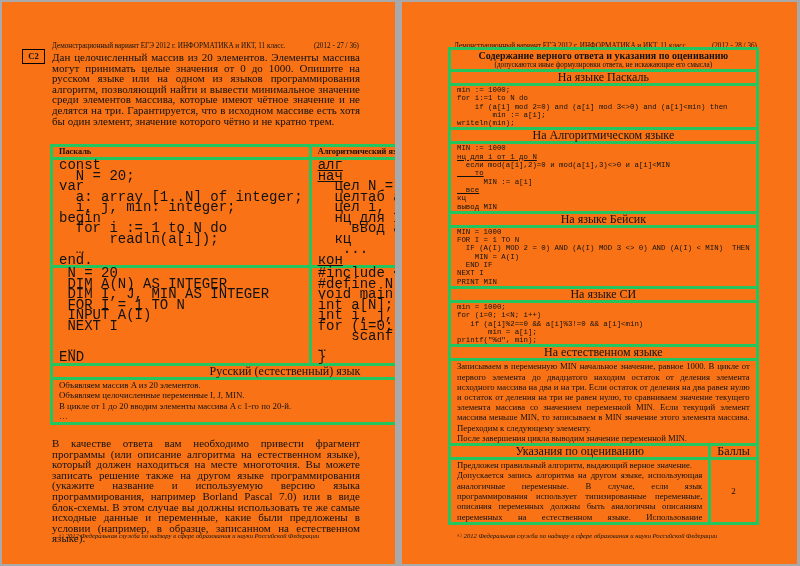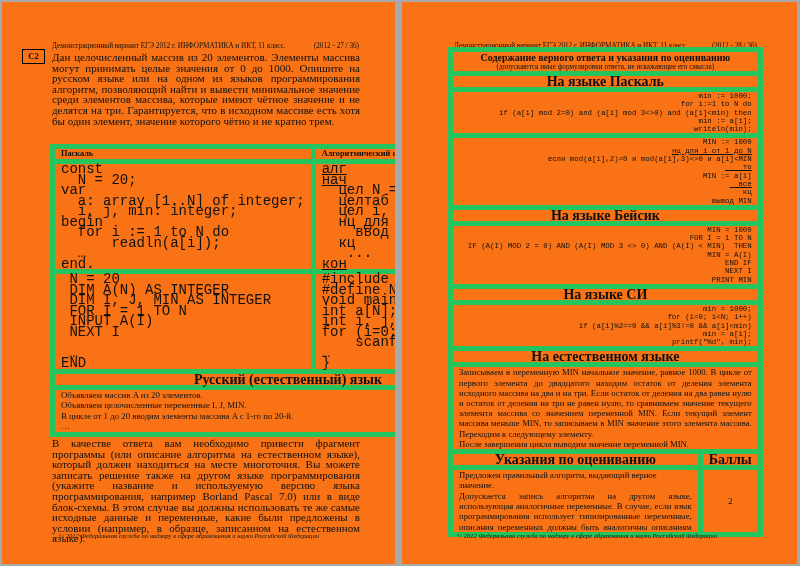--- a/index.html
+++ b/index.html
@@ -15,25 +15,25 @@
   #page-left .footer { left:57px; top:530px; }
   #page-right .footer { left:55px; top:530px; }
 
   .task-badge { position:absolute; left:20px; top:47px; width:21px; height:13px; border:1px solid #000; font-size:8.5px; font-weight:bold; text-align:center; line-height:13px; }
   .para { position:absolute; font-size:11px; line-height:10.6px; text-align:justify; }
   #task-text { left:50px; top:50px; width:308px; }
   #task-note { left:50px; top:124px; width:308px; }
   #answer-instructions { left:50px; top:436px; width:308px; }
 
   table { border-collapse:collapse; position:absolute; }
-  td, th { border:5px solid #22c55e; vertical-align:top; padding:0 6px;margin-left:24px; }
+  td, th { border:3px solid #22c55e; vertical-align:top; padding:0 6px;margin-left:24px; }
   .code { font-family:"Liberation Mono", monospace; font-size:14px; line-height:10.5px; white-space:pre; }
-  .code-s { font-family:"Liberation Mono", monospace; font-size:7.4px; line-height:8.3px; white-space:pre;text-align:right; }
+  .code-s { font-family:"Liberation Mono", monospace; font-size:7.4px; line-height:8.3px; white-space:pre; }
   .th-l { font-weight:bold; font-size:8.3px; text-align:left; line-height:10px; }
-  .th-c { font-weight:bold; font-size:14px; text-align:center; line-height:11px; }
+  .th-c { font-weight:normal; font-size:12px; text-align:center; line-height:11px; }
   .u { text-decoration:underline; }
   #lang-table { left:48px; top:142px; width:312px; }
   #lang-table td.c1 { width:151px; }
   .nat-lines { font-size:8.8px; line-height:10.5px; }
   #answer-table { left:46px; top:45px; width:307px; border:1.5px solid #111; }
   .ans-title { font-weight:bold; font-size:10px; text-align:center; line-height:11px; }
   .ans-sub { font-size:7.2px; text-align:center; line-height:8px; }
   .nat-para { font-size:8.7px; line-height:10.2px; text-align:justify; }
   .score-cell { text-align:center; vertical-align:middle !important; font-size:9px; width:28px; }
   .crit-text { font-size:8.7px; line-height:10.3px; text-align:justify; height:62px; overflow:hidden; }
@@ -135,20 +135,23 @@
           <td colspan="2" class="th-c">На языке Паскаль</td>
         </tr>
     <tr>
           <td colspan="2" class="code-s">min := 1000;
 for i:=1 to N do
     if (a[i] mod 2=0) and (a[i] mod 3&lt;&gt;0) and (a[i]&lt;min) then
         min := a[i];
 writeln(min);</td>
         </tr>
     <tr>
+          <td colspan="2" class="th-c">На Алгоритмическом языке</td>
+        </tr>
+    <tr>
           <td colspan="2" class="code-s"><span>MIN := 1000</span>
 <span class="u">нц для i от 1 до N</span>
 <span>  если mod(a[i],2)=0 и mod(a[i],3)&lt;&gt;0 и a[i]&lt;MIN</span>
 <span class="u">    то</span>
 <span>      MIN := a[i]</span>
 <span class="u">  все</span>
 <span>кц</span>
 <span>вывод MIN</span></td>
         </tr>
     <tr>

